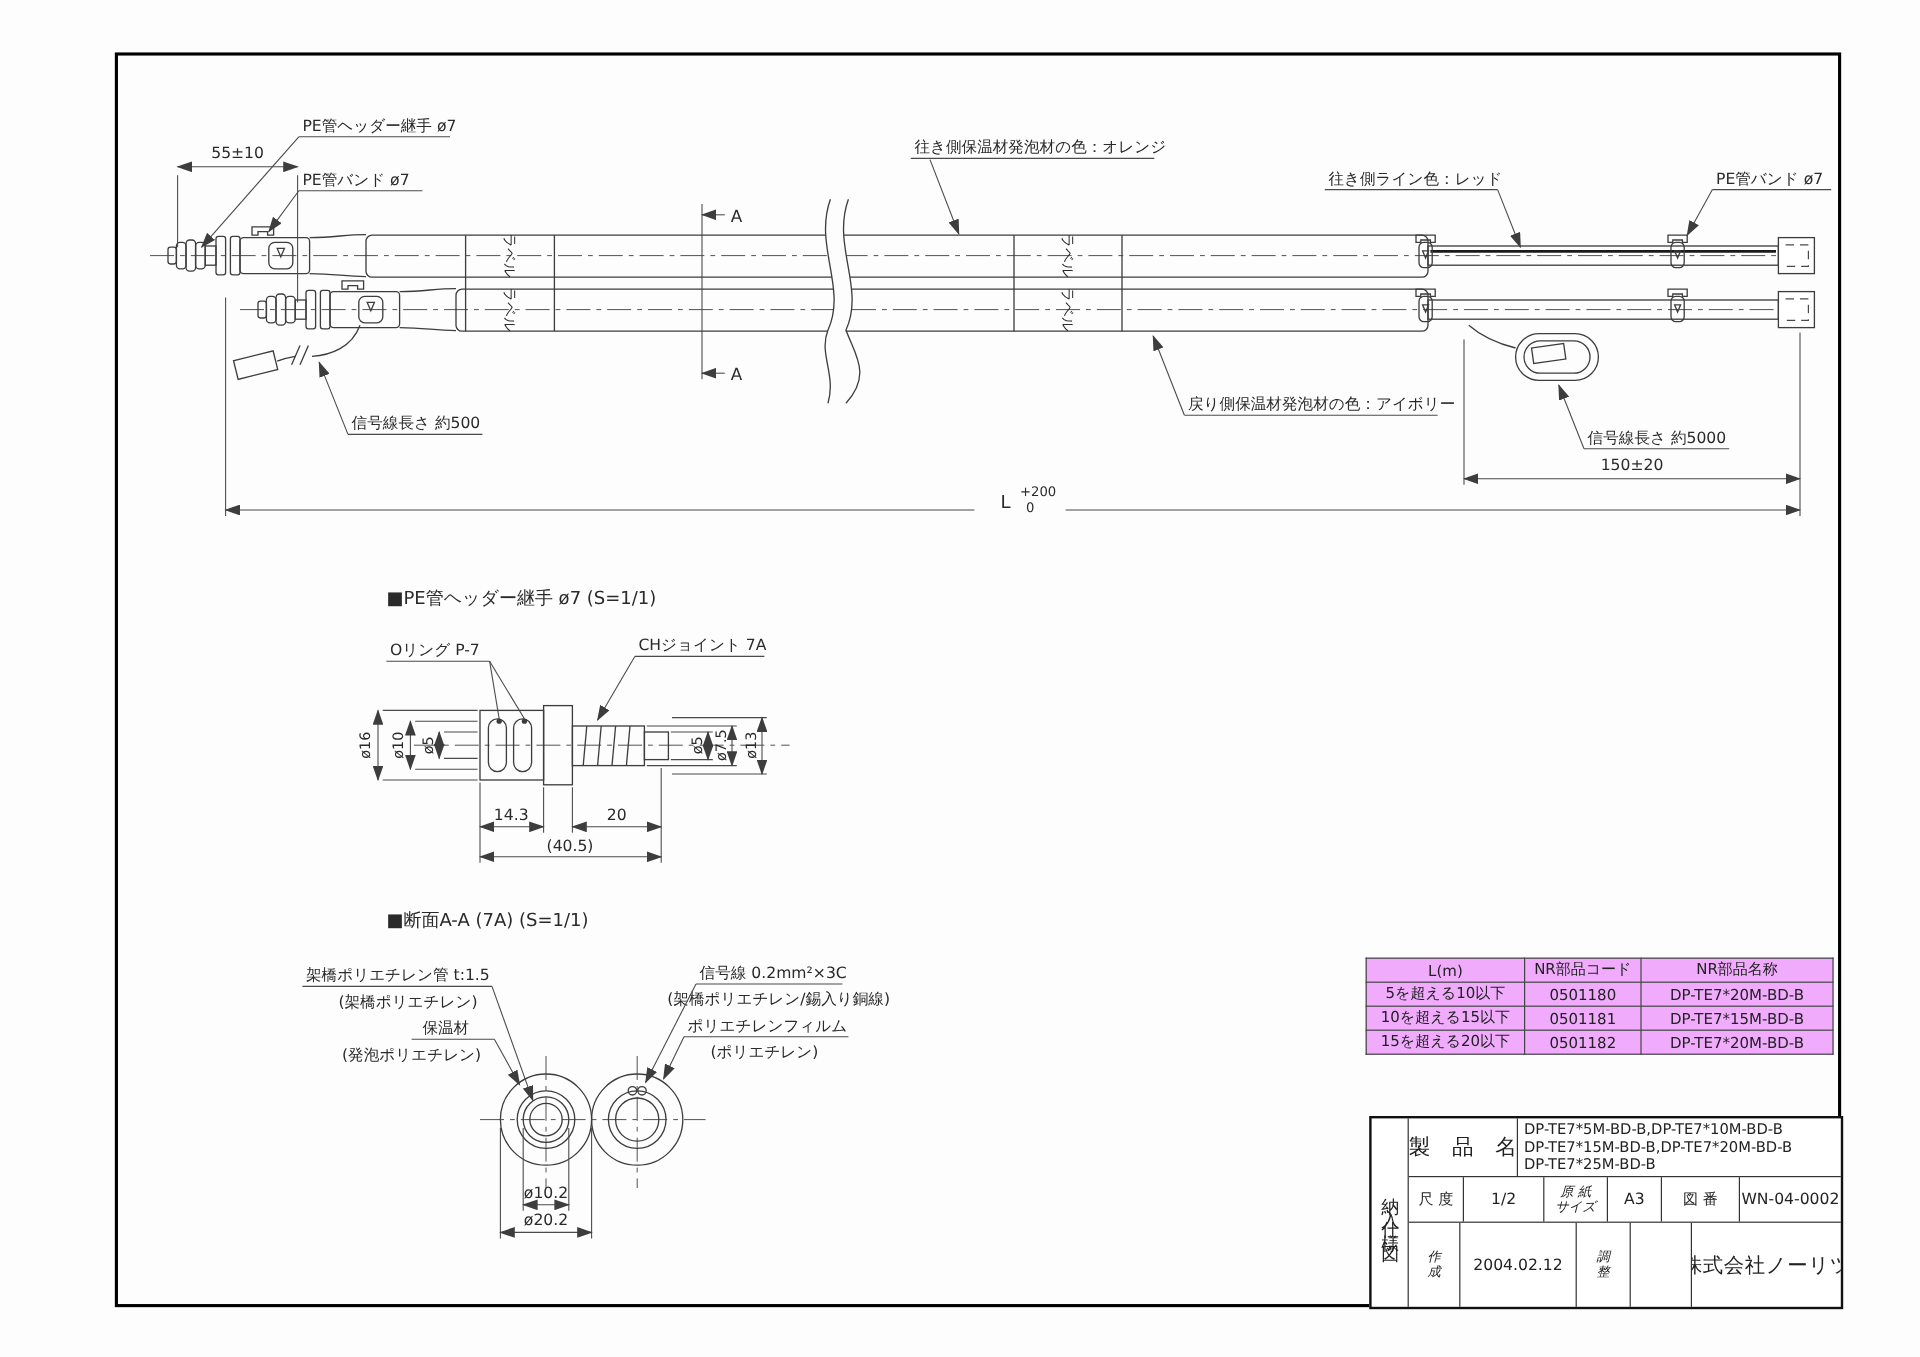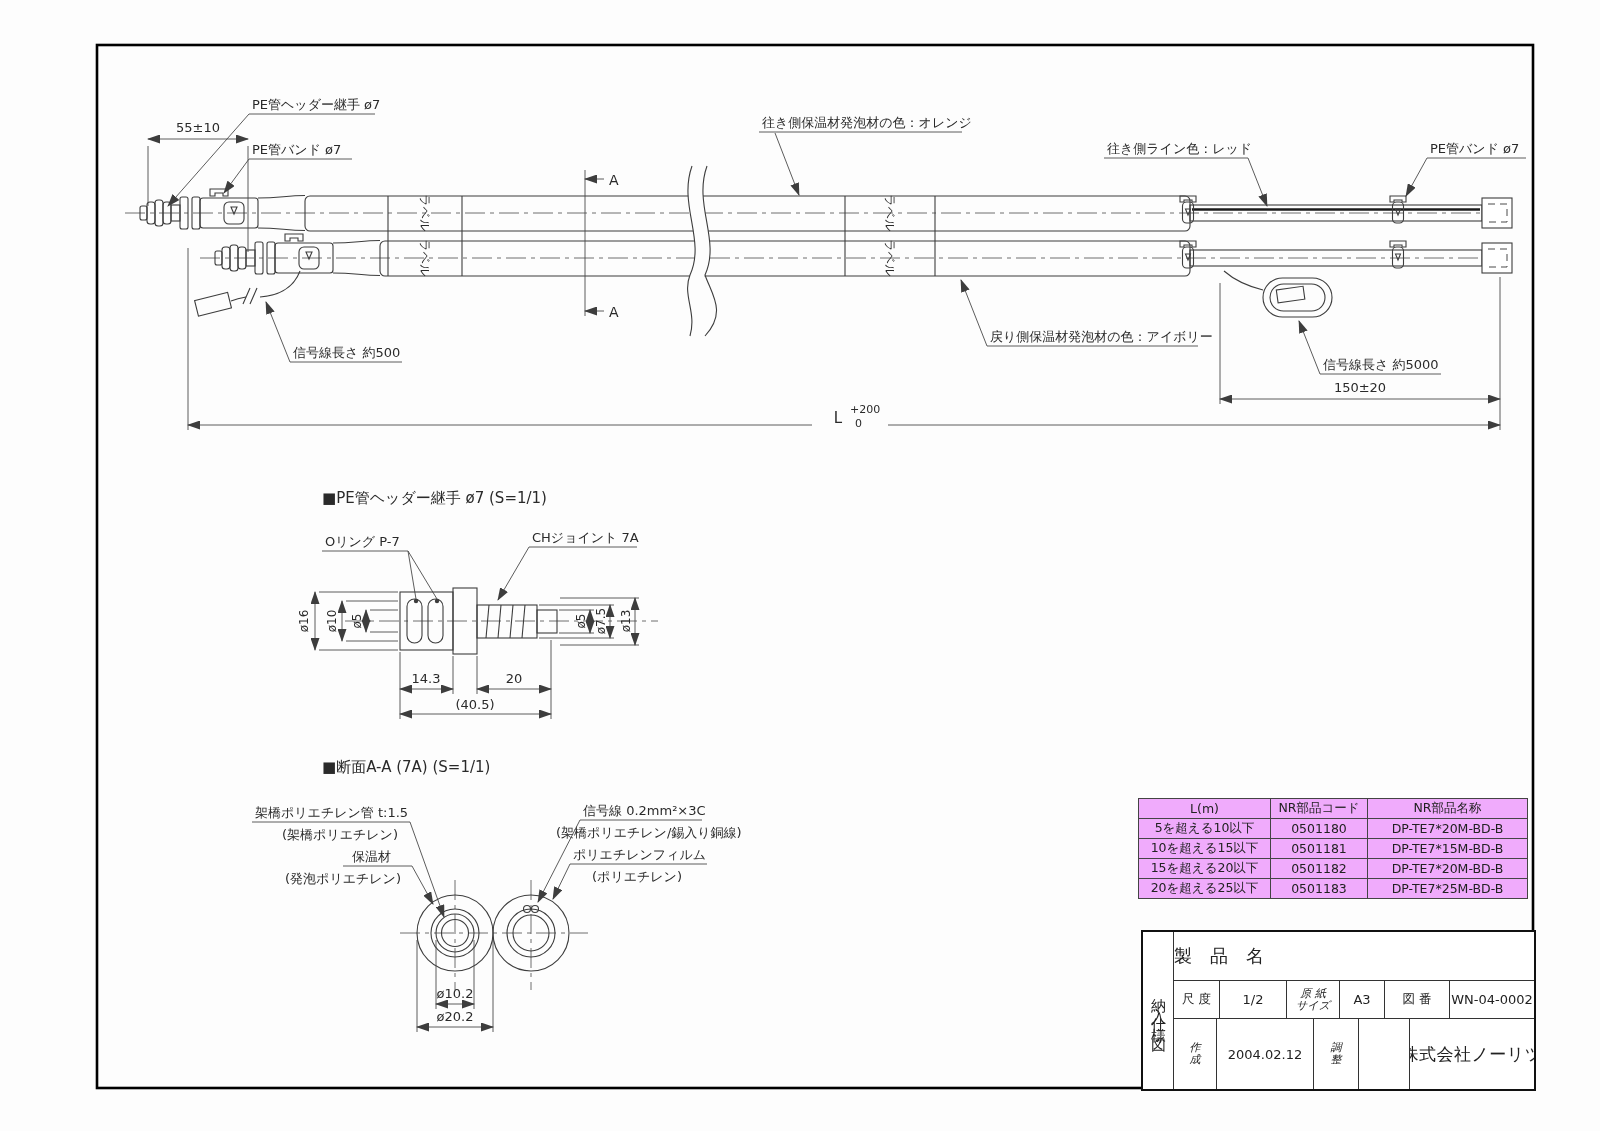--- a/index.html
+++ b/index.html
@@ -377,36 +377,36 @@
     <tr>
       <td>10を超える15以下</td>
       <td>0501181</td>
       <td>DP-TE7*15M-BD-B</td>
     </tr>
     <tr>
       <td>15を超える20以下</td>
       <td>0501182</td>
       <td>DP-TE7*20M-BD-B</td>
     </tr>
-    <tr>
-      <td>20を超える25以下</td>
-      <td>0501183</td>
-      <td>DP-TE7*25M-BD-B</td>
-    </tr>
   </tbody>
     </table>
 </div>
 
 <div class="tb">
   <div class="tb-vert">
     <span>納入仕様図</span>
   </div>
   <div class="tb-main">
     <div class="tb-row r1">
       <div class="cell lblw">製　品　名</div>
+      <div class="prod cell">
+        <div>DP-TE7*5M-BD-B,DP-TE7*10M-BD-B</div>
+        <div>DP-TE7*15M-BD-B,DP-TE7*20M-BD-B</div>
+        <div>DP-TE7*25M-BD-B</div>
+      </div>
     </div>
     <div class="tb-row r3">
       <div class="cell" style="width:45px;font-size:12.5px">尺 度</div>
       <div class="cell" style="width:66px">1/2</div>
       <div class="cell two-line" style="width:52px">
         <div>原 紙</div>
         <div>サイズ</div>
       </div>
       <div class="cell" style="width:44px">A3</div>
       <div class="cell" style="width:64px;font-size:12.5px">図 番</div>

